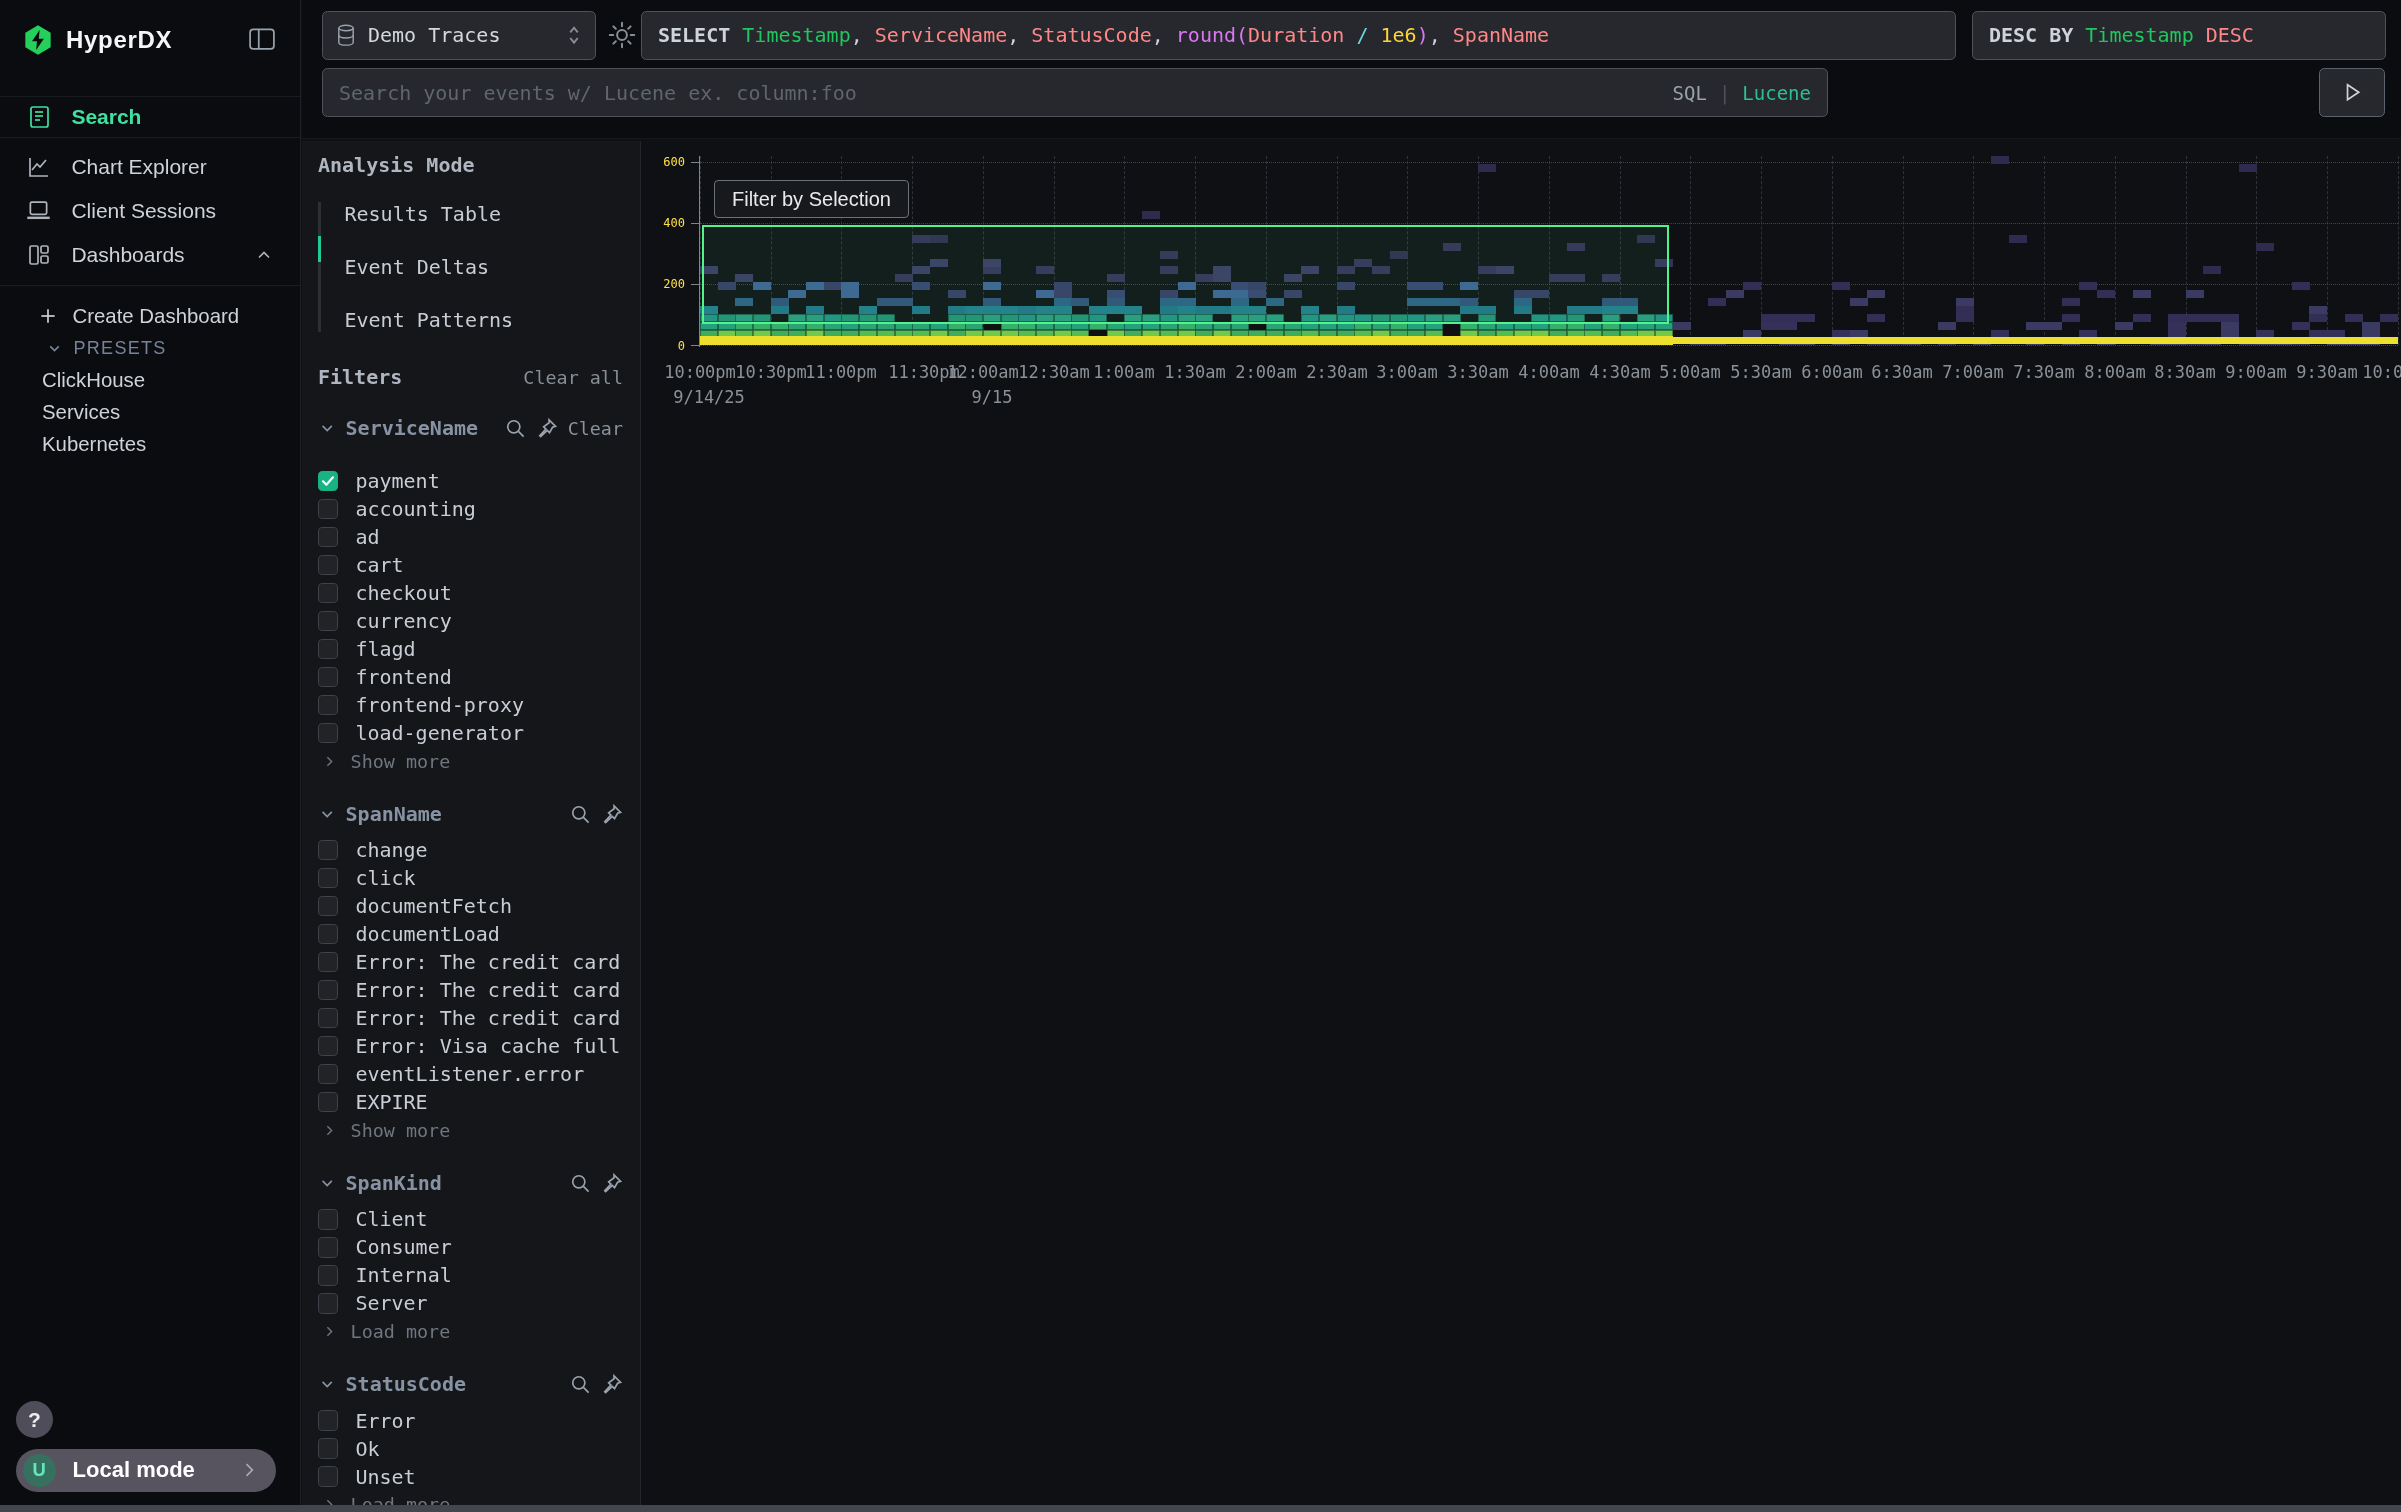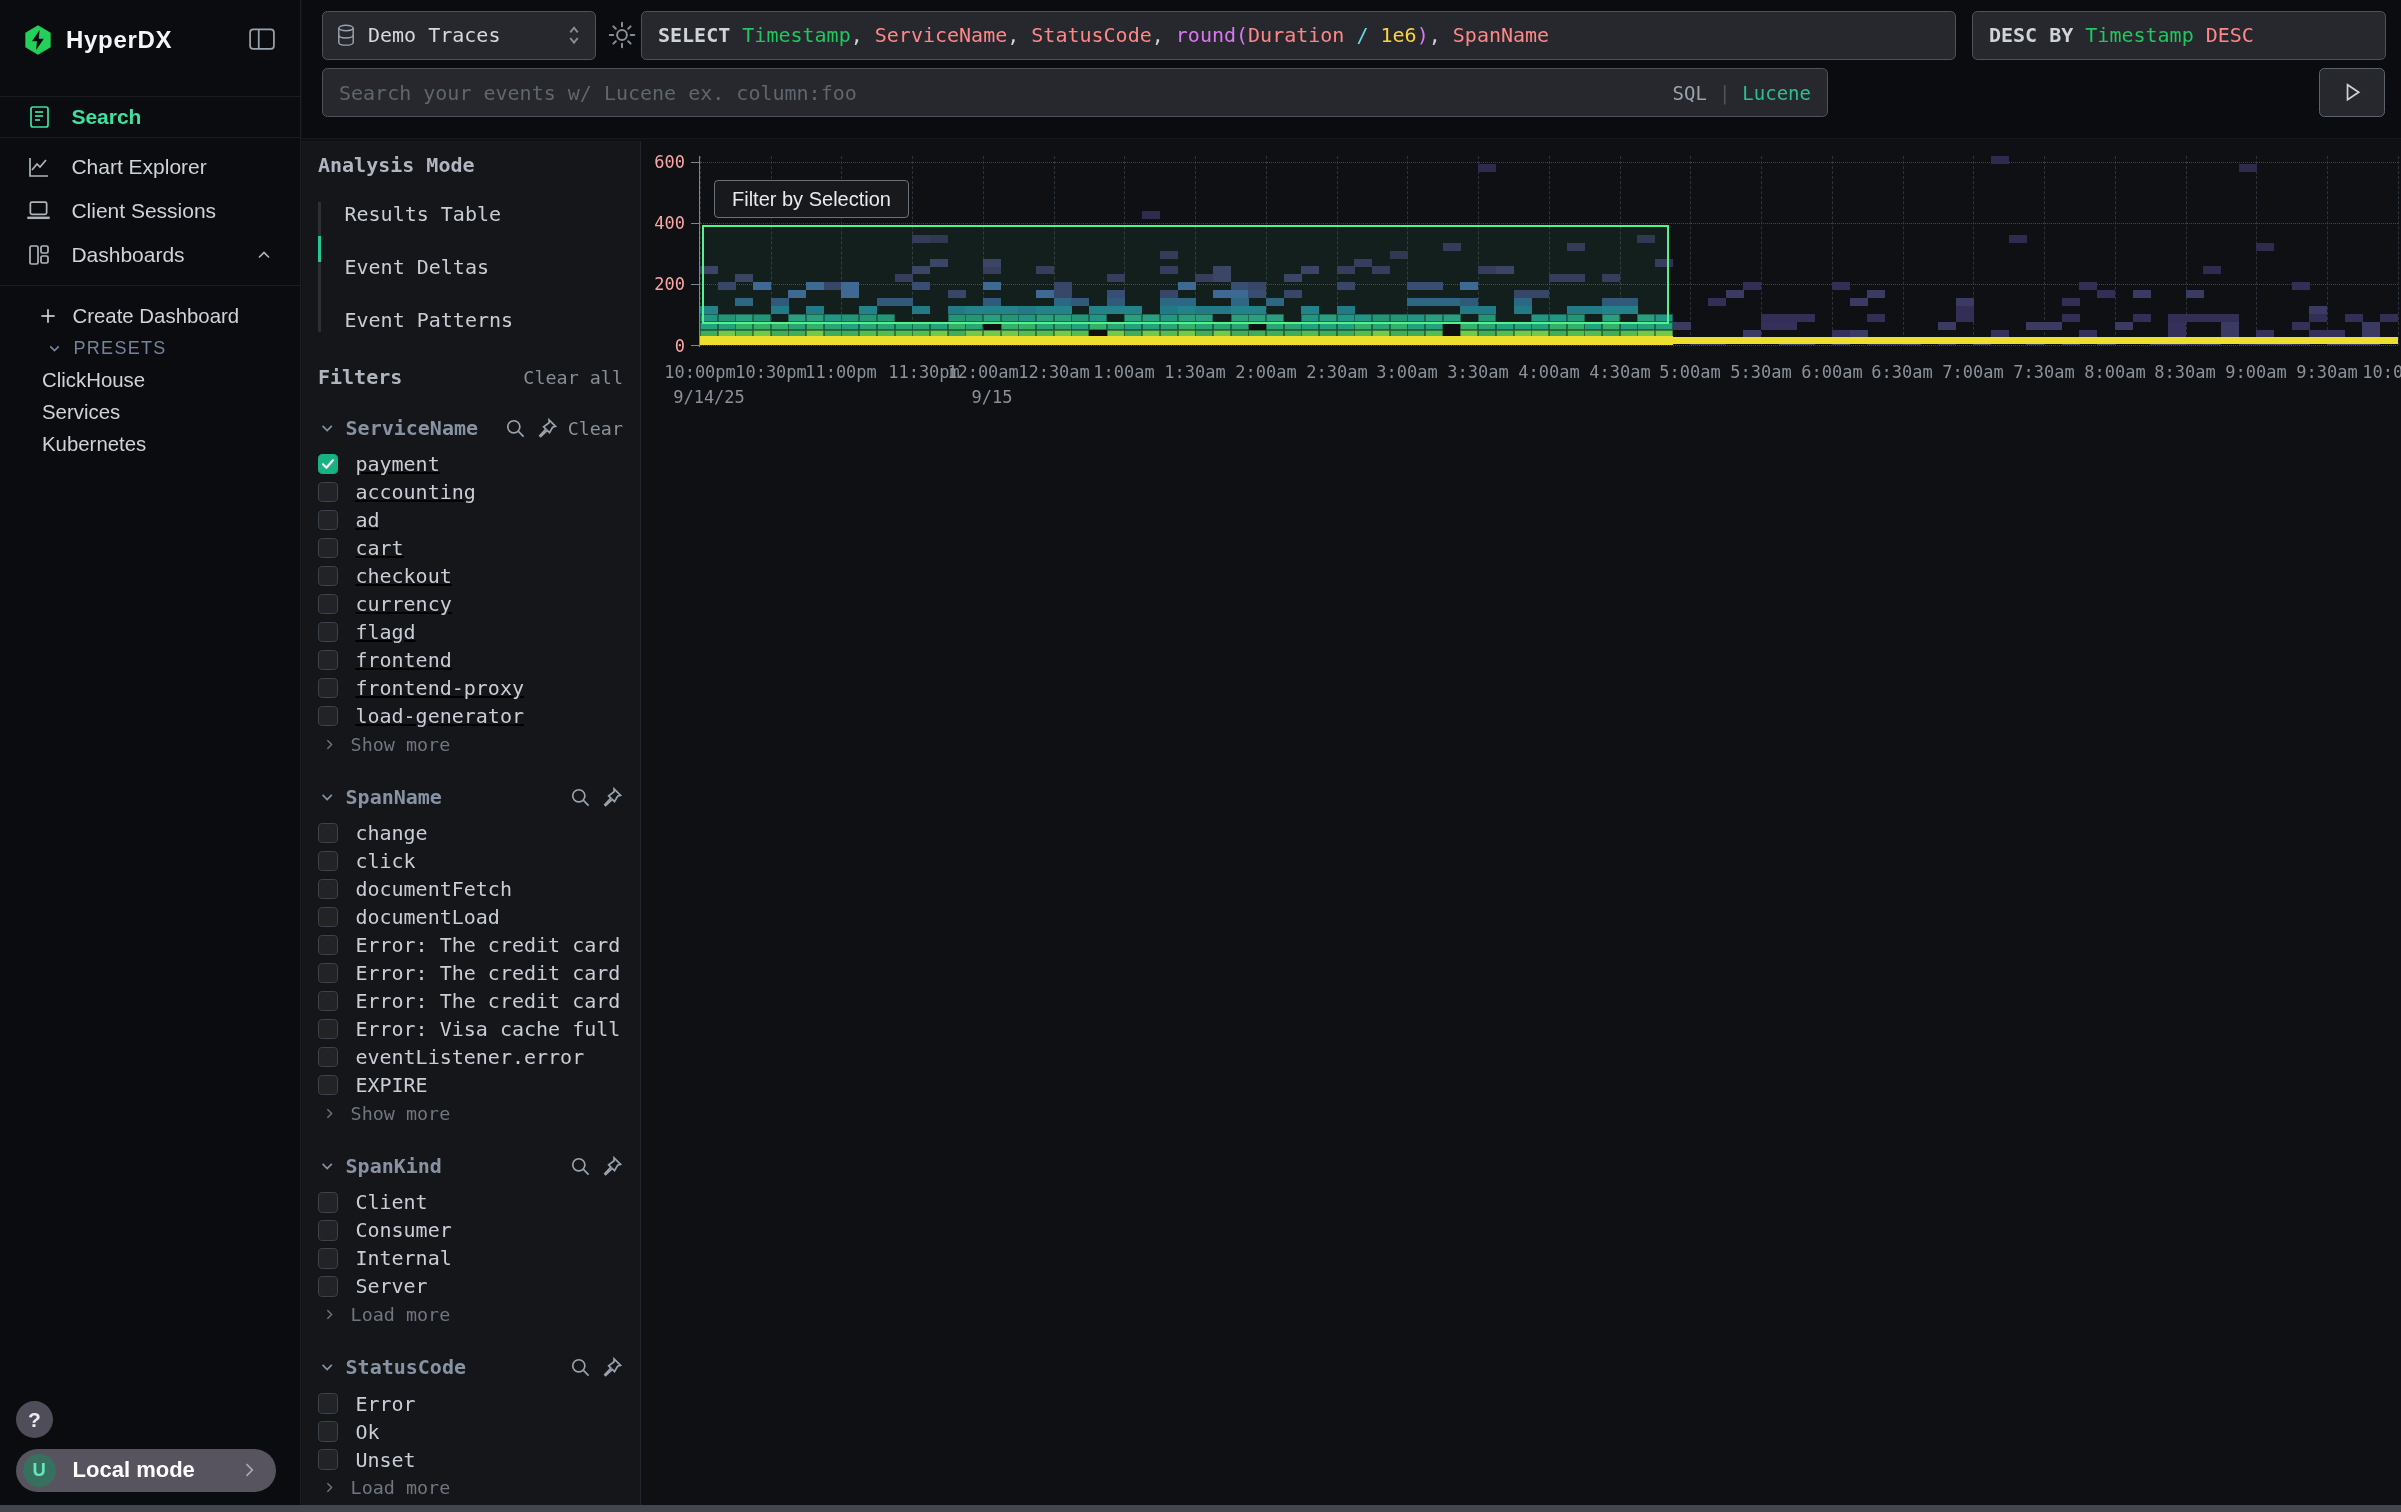--- a/index.html
+++ b/index.html
@@ -108,21 +108,21 @@
   .more-filters { margin-top:20px; width:100%; height:36px; background:#232529; border:none;
                   border-radius:5.3px; color:#b6bcc4; font-size:20px; font-weight:bold;
                   display:flex; align-items:center; justify-content:center; gap:14.5px; cursor:pointer; }
 
   
   #plot { position:absolute; left:58px; top:15px; width:1698px; height:189px; }
   .gl-h { position:absolute; left:0; width:100%; border-top:1.3px dotted #3f454d; }
   .gl-v { position:absolute; top:0; height:189px; border-left:1.3px dashed #2d333b; }
   .y-axis-line { position:absolute; left:-1.3px; top:0; height:191px; width:1.3px; background:#7d858e; }
   .y-tick { position:absolute; width:8px; height:1.3px; background:#7d858e; left:-9.2px; }
-  .ylab { position:absolute; right:1707px; transform:translateY(-50%); font-size:17px; color:#fca5a5; }
+  .ylab { position:absolute; right:1707px; transform:translateY(-50%); font-size:12px; color:#fde047; }
   .xlab { position:absolute; top:221px; transform:translateX(-50%); font-size:17px; color:#8a9199; white-space:nowrap; }
   .xdate { position:absolute; top:246px; transform:translateX(-50%); font-size:17px; color:#8a9199; }
   .hcell { position:absolute; }
   .hcell.bordered { box-shadow: inset 0 0 0 0.7px rgba(8,12,15,.55); }
   .baseline { position:absolute; background:#ecdf2e; }
   #selection-rect { position:absolute; border:2px solid #52f28c; background:rgba(82,242,140,0.07); }
   #filter-sel-btn { position:absolute; background:#17191d; border:1.3px solid #6a7179; border-radius:4px;
                     color:#e8eaec; font-size:20px; padding:6.6px 17px; cursor:pointer; z-index:6; }
   svg { display:block; }
 </style>
@@ -314,21 +314,21 @@
               <line x1="15.5" y1="15.5" x2="21" y2="21"></line>
             </svg>
           </span>
           <span class="gicon">
             <svg width="22.4" height="22.4" viewBox="0 0 24 24" fill="none" stroke="currentColor" stroke-width="1.8">
               <path d="M14 3 l7 7 -3.2 1 -3.3 5.8 -2.4-2.4 L5 21 l-1-1 6.6-7.1 -2.4-2.4 L14 6.2 z"></path>
             </svg>
           </span>
           <span class="gclear">Clear</span>
         </div>
-        <div style="margin-top: 9px; text-decoration: underline;">
+        <div style="margin-top: 26px;">
           <div class="fitem">
             <span class="cbox checked">
               <svg width="16" height="16" viewBox="0 0 24 24" fill="none" stroke="#ffffff" stroke-width="3.2" stroke-linecap="round" stroke-linejoin="round">
                 <polyline points="4.5,12.5 9.5,17.5 19.5,6.5"></polyline>
               </svg>
             </span>
             <span class="fitem-label">payment</span>
           </div>
           <div class="fitem">
             <span class="cbox"></span>

